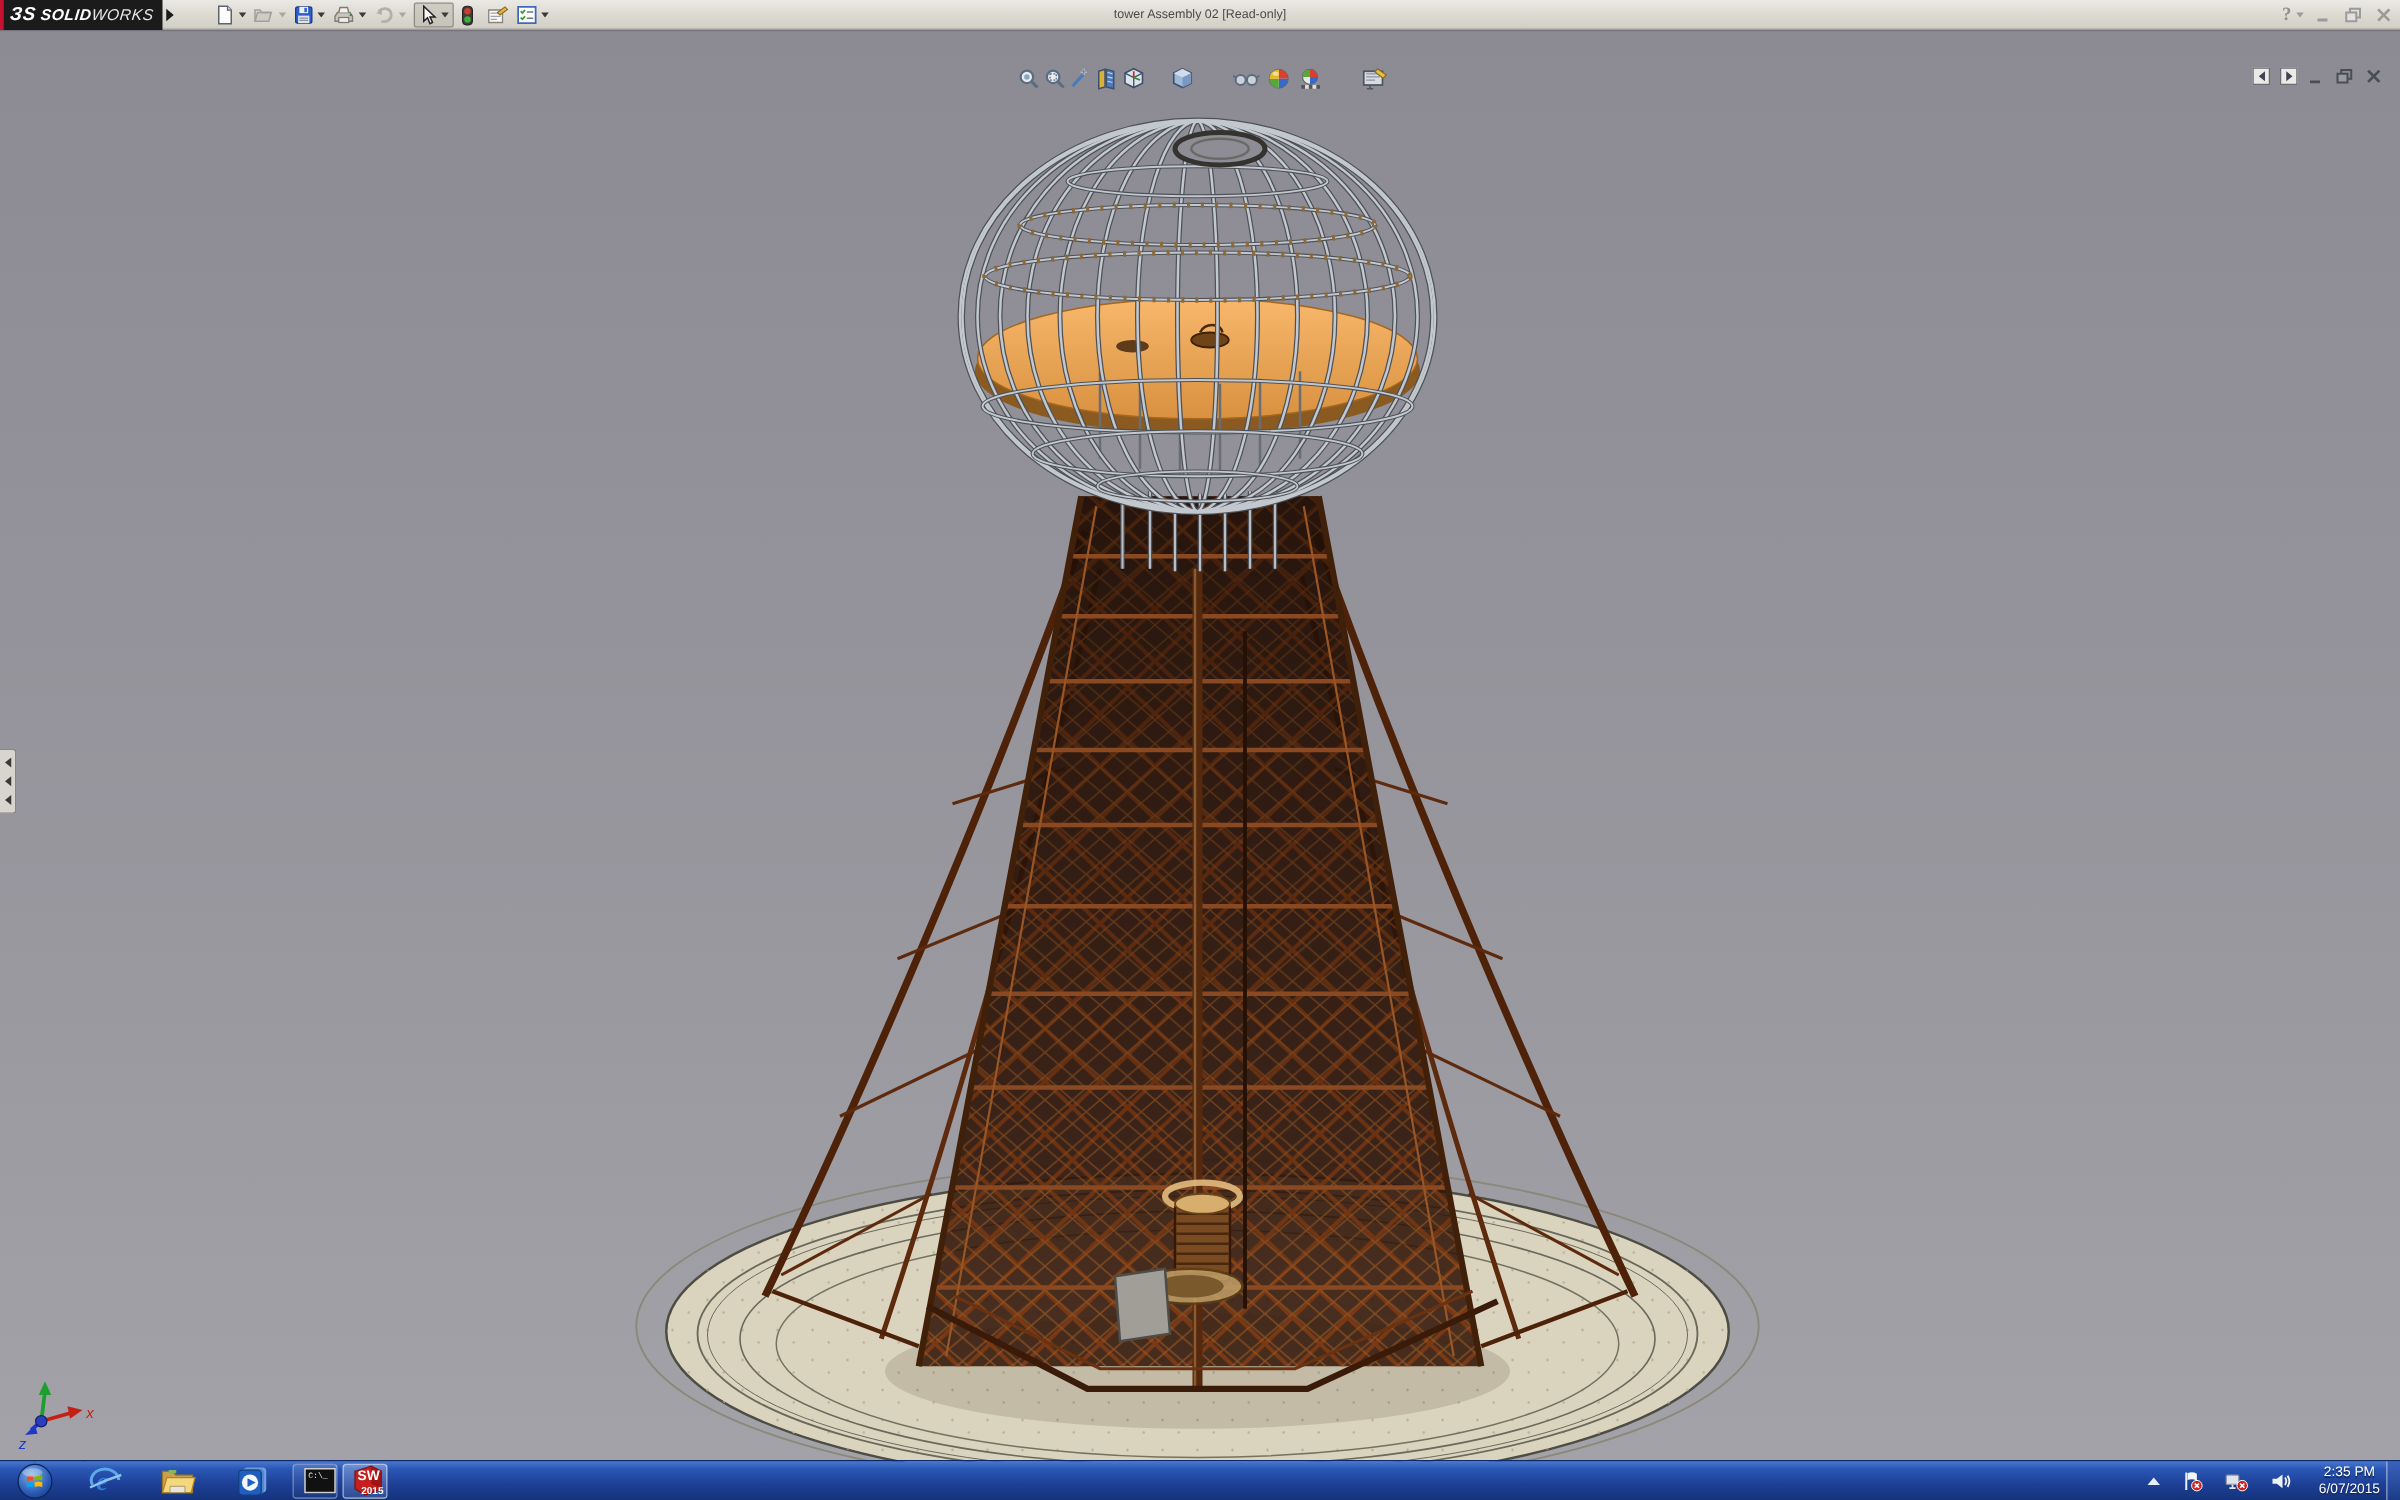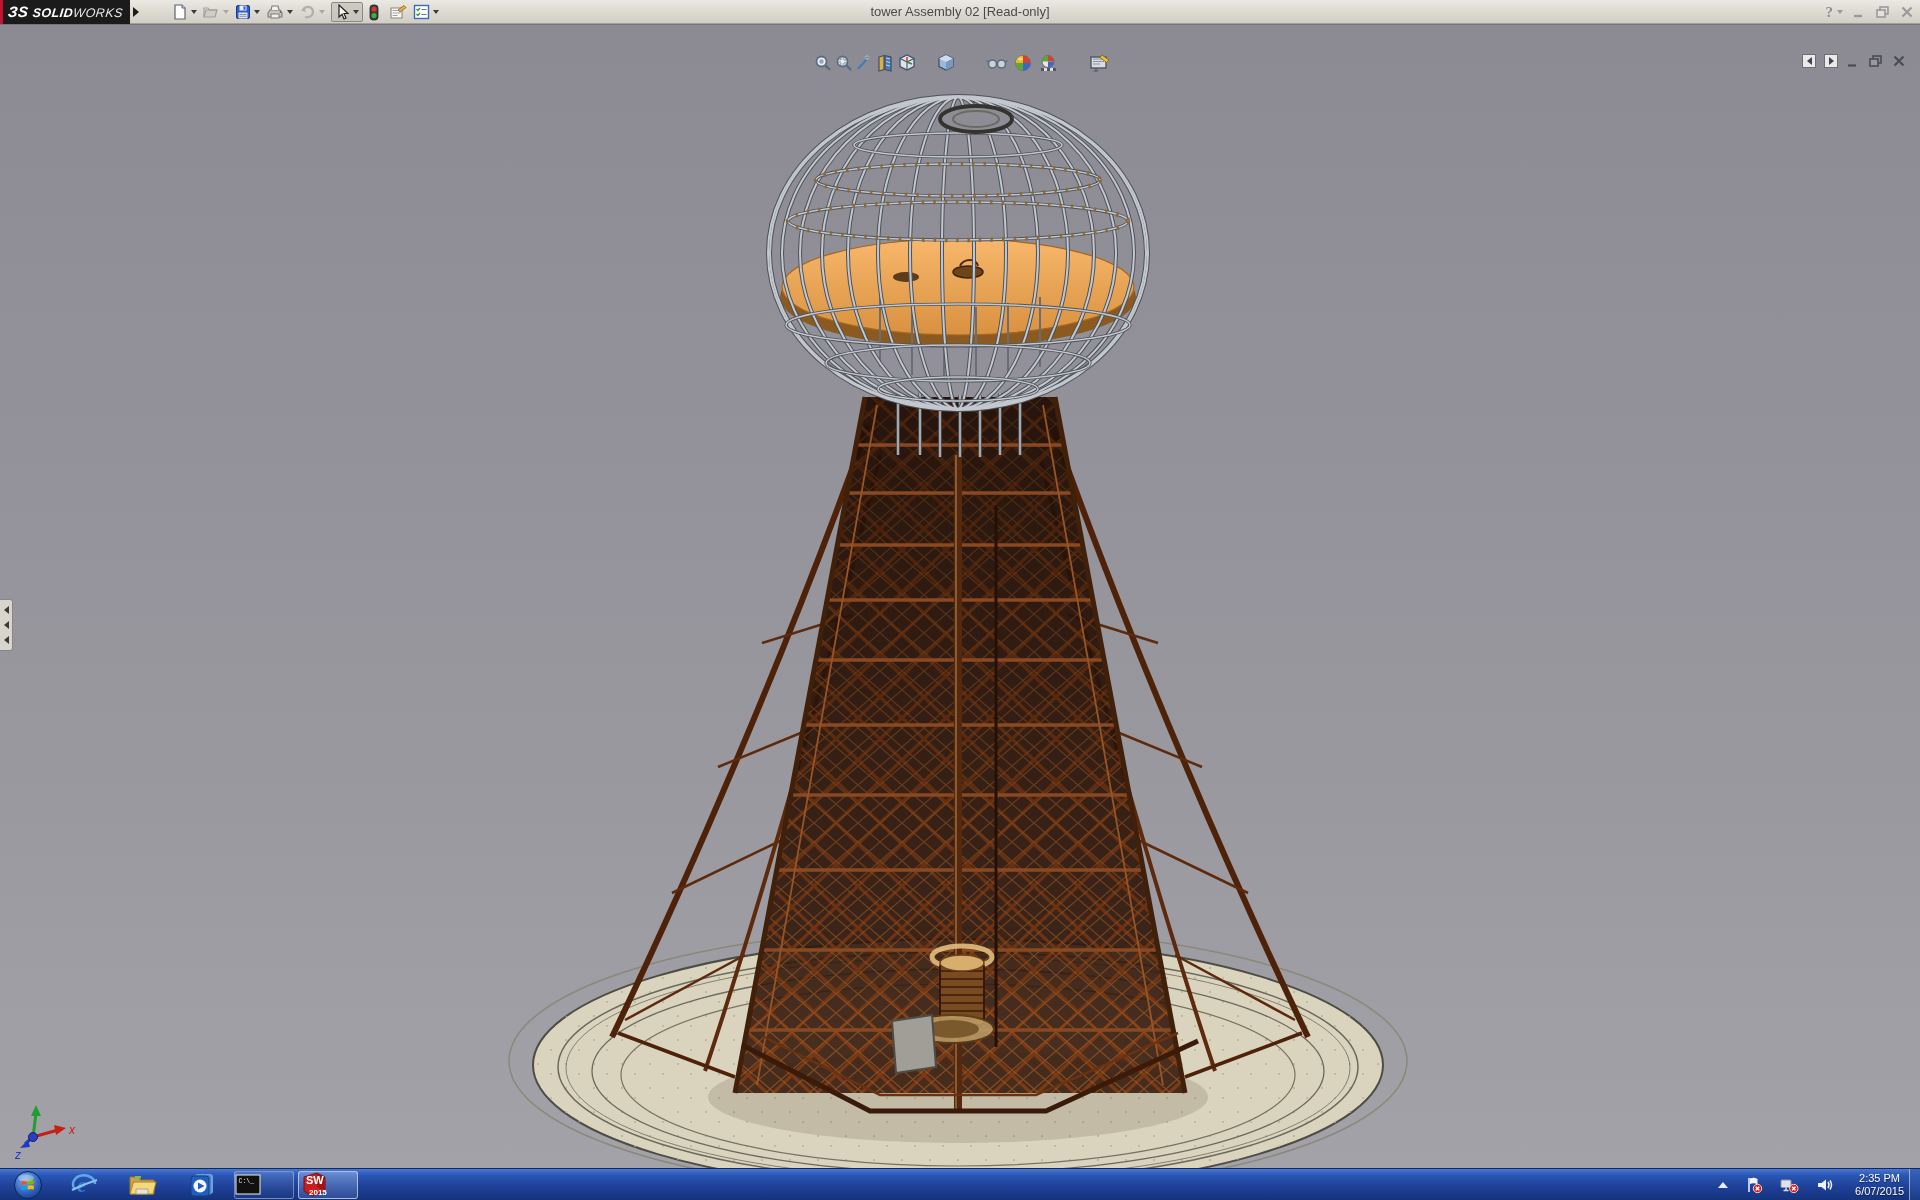--- a/index.html
+++ b/index.html
@@ -20,21 +20,21 @@
   .flyout { position:absolute; left:133px; top:7px; width:0; height:0;
     border-top:5px solid transparent; border-bottom:5px solid transparent; border-left:6px solid #1b1b1b; }
   .tools { position:absolute; left:172px; top:0; height:24px; display:flex; align-items:center; }
   .tool { display:flex; align-items:center; margin-right:6px; }
   .tool svg { display:block; }
   .caret { width:0; height:0; border-left:3.5px solid transparent; border-right:3.5px solid transparent;
     border-top:4px solid #3a3a3a; margin-left:3px; }
   .caret.dis { border-top-color:#aba8a1; }
   .pressed { border:1px solid #8c8984; background:linear-gradient(#cfccc4,#c6c3bb); padding:1px 3px; border-radius:2px; }
   .win-title { position:absolute; left:760px; width:400px; top:0; height:24px; line-height:24px;
-    text-align:center; font-size:13px; color:#4a4a4a; }
+    text-align:center; font-size:10px; color:#4a4a4a; }
   .tb-right { position:absolute; right:6px; top:0; height:24px; display:flex; align-items:center; gap:9px; }
   .tb-right svg { display:block; }
 
   
   .viewport { position:absolute; left:0; top:24px; width:1920px; height:1144px;
     background:linear-gradient(180deg,#8c8b94 0%,#98979e 60%,#a3a2a8 100%);
     border-top:1px solid #75747c; }
   .scene { position:absolute; left:0; top:24px; width:1920px; height:1144px; }
 
   
@@ -60,23 +60,23 @@
 
   .view-label { position:absolute; left:8px; top:1142px; font-size:15px; font-weight:bold;
     color:#2d2d2d; letter-spacing:.5px; z-index:30; }
 
   
   .taskbar { position:absolute; left:0; top:1168px; width:1920px; height:32px;
     background:linear-gradient(180deg,#4a77cf 0%,#2a57b5 20%,#1d3f96 60%,#15337c 100%);
     border-top:1px solid #0d2a66; z-index:50; display:flex; align-items:center; }
   .tb-item { display:flex; align-items:center; justify-content:center; height:32px; }
   .tb-item svg { display:block; }
-  .app-btn { width:60px; height:28px; margin:0 2px; border:1px solid rgba(255,255,255,.35);
+  .app-btn { width:36px; height:28px; margin:0 2px; border:1px solid rgba(255,255,255,.35);
     border-radius:3px; background:linear-gradient(180deg,rgba(120,150,210,.35),rgba(30,60,130,.35));
-    display:flex; align-items:center; justify-content:flex-start; }
+    display:flex; align-items:center; justify-content:flex-end; }
   .app-btn.active { background:linear-gradient(180deg,rgba(190,210,245,.4),rgba(90,120,190,.35));
     border-color:rgba(255,255,255,.55); }
   .tray { position:absolute; right:14px; top:0; height:32px; display:flex; align-items:center; gap:17px; }
   .tray svg { display:block; }
   .clock { text-align:center; color:#fff; font-size:11px; line-height:13px;
     text-shadow:0 1px 1px rgba(0,0,0,.6); margin-left:4px; }
   .show-desktop { position:absolute; right:0; top:0; width:11px; height:32px;
     border-left:1px solid rgba(255,255,255,.5);
     background:linear-gradient(180deg,#3a63bd,#1a3a86); }
   .hidden-tri { width:0; height:0; border-left:5px solid transparent; border-right:5px solid transparent;

